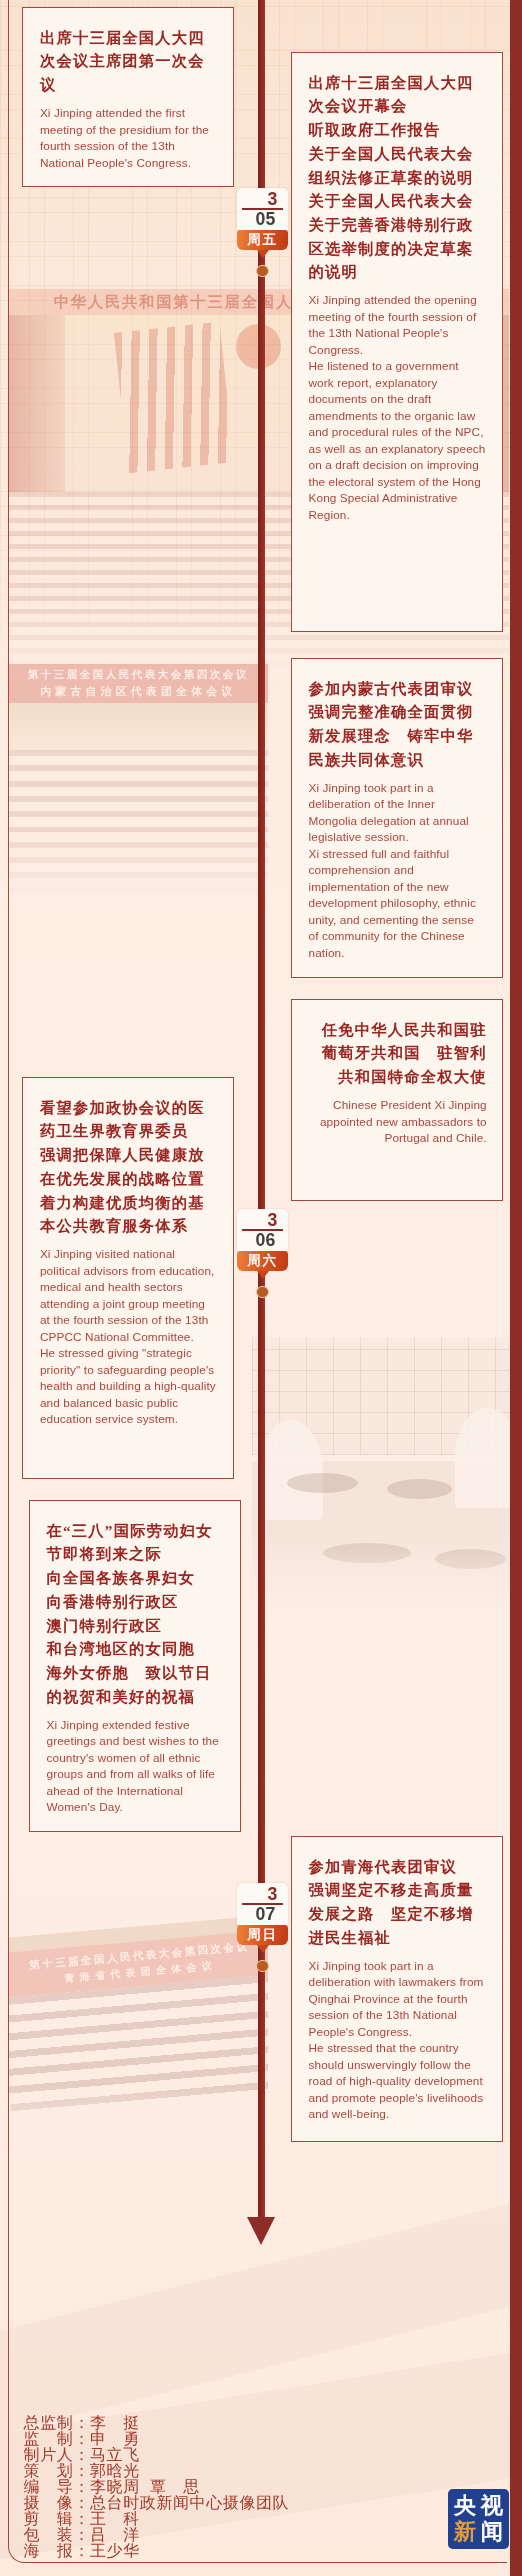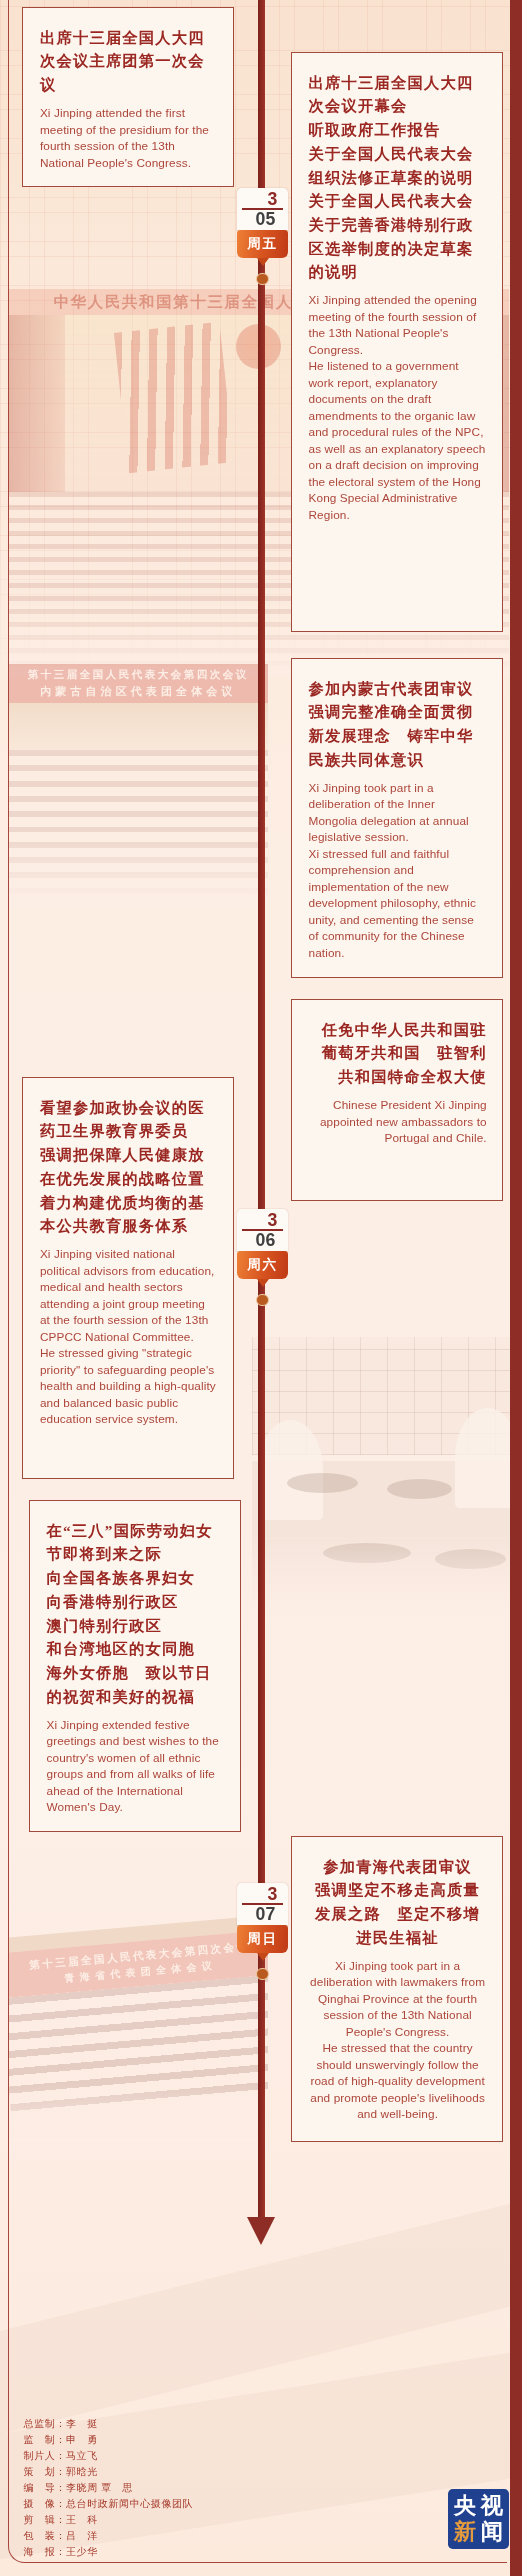--- a/index.html
+++ b/index.html
@@ -60,21 +60,21 @@
   
   .badge{position:absolute;left:237px;width:51px;z-index:7;display:flex;flex-direction:column;align-items:stretch;}
   .badge-card{
     background:#fdfaf6;border-radius:4.7px 4.7px 0 0;box-shadow:0 0.6px 1.8px rgba(120,40,30,.25);
     display:flex;flex-direction:column;padding:2.9px 4.7px 2.4px;height:37px;
   }
   .badge-m{font-size:17.7px;font-weight:700;color:#8d2a26;line-height:16.5px;align-self:flex-end;padding-right:5.9px;}
   .badge-divider{height:1.8px;background:#8d2a26;margin:0.6px 0 1.2px;}
   .badge-d{font-size:17.7px;font-weight:700;color:#404040;line-height:16.5px;align-self:center;padding-left:5.9px;}
   .badge-tag{
-    height:28px;margin-top:0;border-radius:3.5px 3.5px 5.9px 5.9px;
+    height:20px;margin-top:0;border-radius:3.5px 3.5px 5.9px 5.9px;
     background:linear-gradient(100deg,#ee8036 0%,#d6521f 55%,#bf3a16 100%);
     color:#fff;font-weight:700;font-size:13.5px;letter-spacing:1.8px;
     display:flex;align-items:center;justify-content:center;
   }
   .badge-tail{width:0;height:0;margin:0 auto;border:6.5px solid transparent;border-top:8.2px solid #c44718;}
   .badge-dot{width:10.6px;height:10.6px;border-radius:50%;background:#b95a20;border:1.8px solid #ecc9a0;margin:0.6px auto 0;}
 
   
   .photo{position:absolute;z-index:1;overflow:hidden;}
   .photo .fade-bottom{position:absolute;left:0;right:0;bottom:0;height:77px;
@@ -126,21 +126,21 @@
   .p4-cornice{height:15.3px;background:rgba(205,165,120,.45);}
   .p4-banner{height:45px;background:rgba(216,105,85,.5);
     display:flex;flex-direction:column;align-items:center;justify-content:center;gap:1.8px;}
   .p4-banner span{font-family:"Liberation Serif",serif;font-weight:700;color:rgba(255,247,240,.9);white-space:nowrap;}
   .p4-banner .l1{font-size:10.6px;letter-spacing:2.4px;}
   .p4-banner .l2{font-size:10px;letter-spacing:5.3px;}
   .p4-crowd{height:118px;background:repeating-linear-gradient(180deg,rgba(110,45,38,.28) 0 7px,rgba(250,238,228,.08) 7px 17.7px);}
 
   
   .credits{position:absolute;left:23.6px;top:2416px;z-index:4;}
-  .credits p{margin:0;font-size:10px;line-height:16px;letter-spacing:0.6px;color:#a53a2b;}
+  .credits p{margin:0;font-size:16px;line-height:16px;letter-spacing:0.6px;color:#a53a2b;font-family:Liberation Mono, monospace;}
   .logo{
     position:absolute;left:448px;top:2489px;width:61px;height:60px;z-index:4;
     background:#20418f;border-radius:4.7px;box-sizing:border-box;
     display:flex;flex-wrap:wrap;align-items:center;justify-content:center;padding:3.5px 2.4px;
   }
   .logo span{width:27px;text-align:center;font-family:"Liberation Serif",serif;
     font-weight:700;font-size:22.4px;line-height:26px;color:#ffffff;}
   .logo span.orange{color:#e39b3d;}
 </style>
 </head>
@@ -265,21 +265,21 @@
       <p>向香港特别行政区</p>
       <p>澳门特别行政区</p>
       <p>和台湾地区的女同胞</p>
       <p>海外女侨胞　致以节日的祝贺和美好的祝福</p>
     </div>
     <div class="en">
       <p>Xi Jinping extended festive greetings and best wishes to the country's women of all ethnic groups and from all walks of life ahead of the International Women's Day.</p>
     </div>
   </section>
 
-  <section class="card" style="left:291px;top:1836px;min-height:306px;text-align:center;">
+  <section class="card" style="left:291px;top:1836px;min-height:306px;">
     <div class="zh">
       <p>参加青海代表团审议</p>
       <p>强调坚定不移走高质量发展之路　坚定不移增进民生福祉</p>
     </div>
     <div class="en">
       <p>Xi Jinping took part in a deliberation with lawmakers from Qinghai Province at the fourth session of the 13th National People's Congress.</p>
       <p>He stressed that the country should unswervingly follow the road of high-quality development and promote people's livelihoods and well-being.</p>
     </div>
   </section>
 

